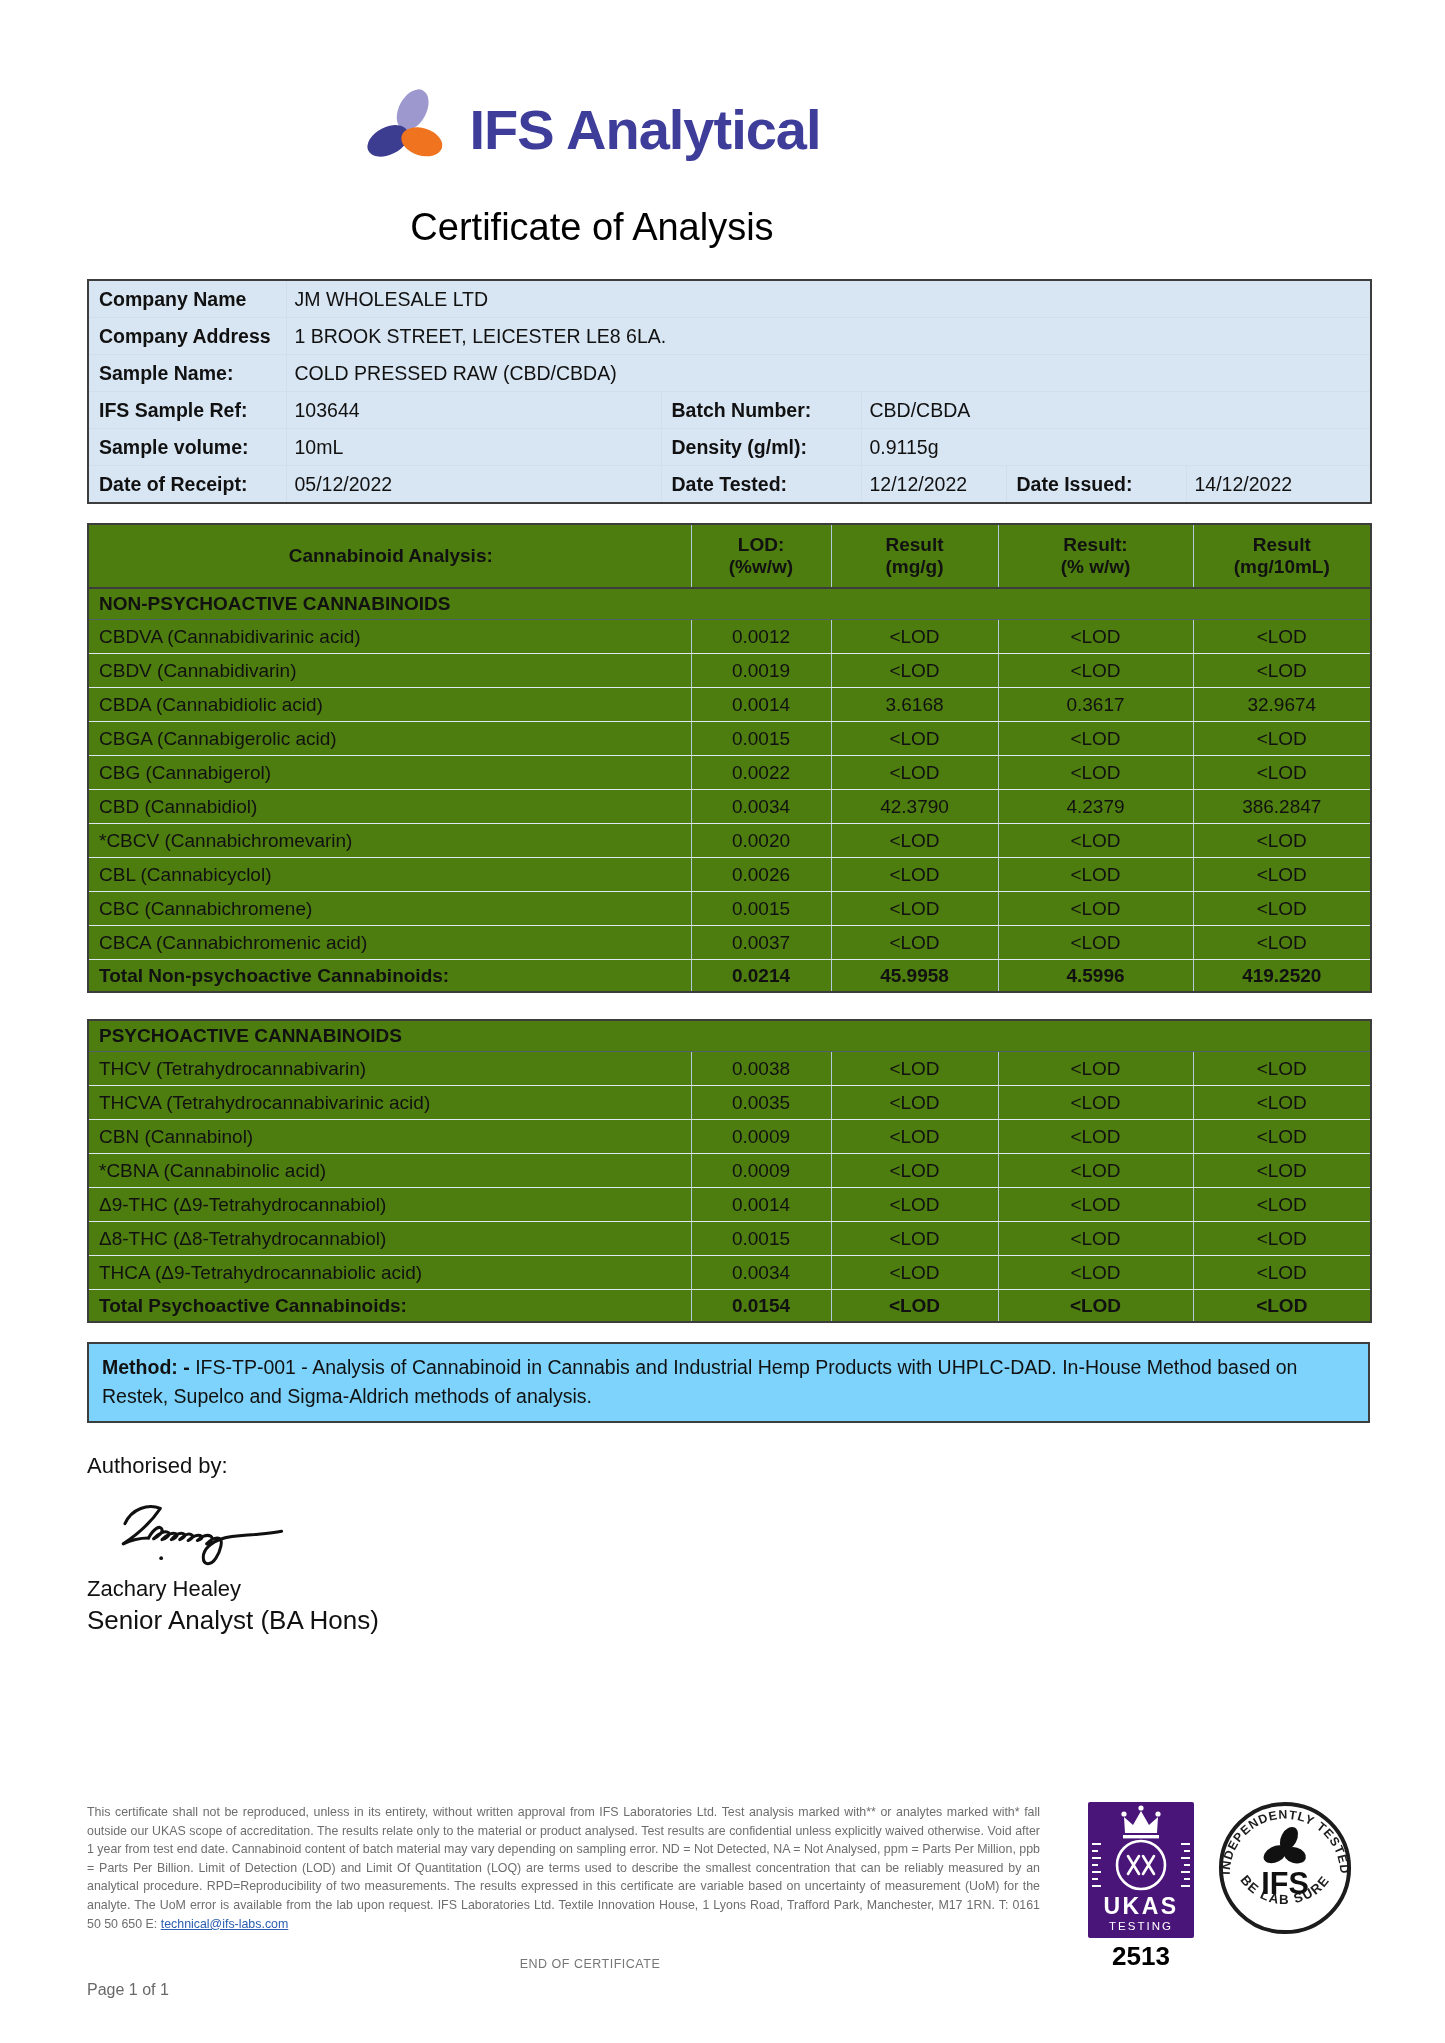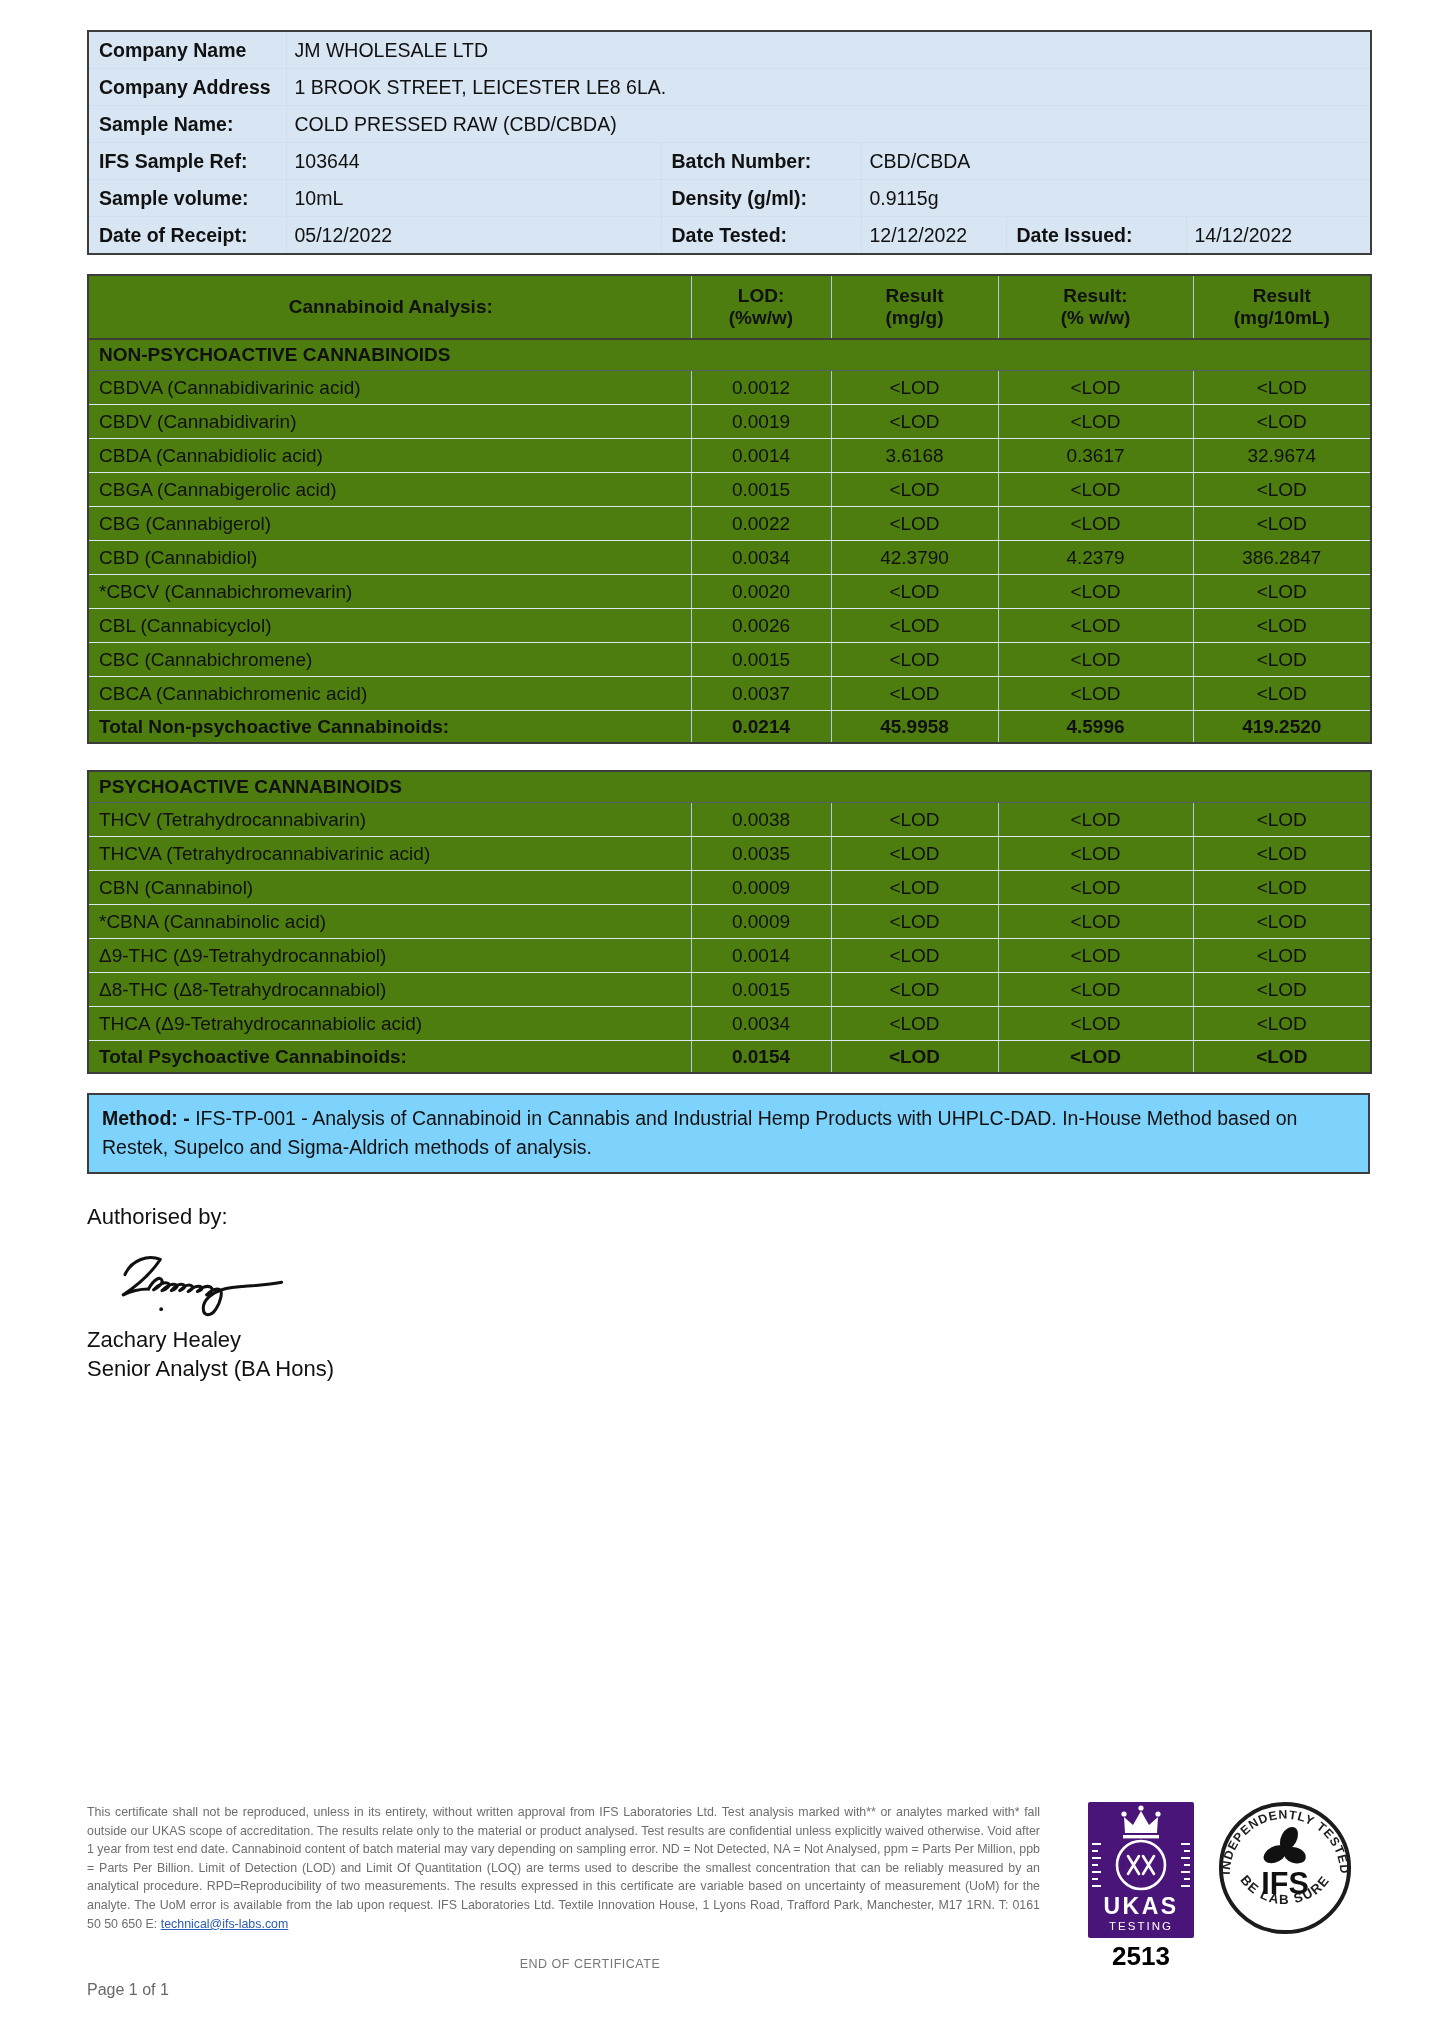--- a/index.html
+++ b/index.html
@@ -33,38 +33,49 @@
   .t1{margin-top:19px;}
   .t2{margin-top:26px;}
   
   .method-box{box-sizing:border-box;width:1283px;margin:19px 0 0 87px;background:#7dd3fc;
               border:2px solid #3d3d3d;padding:9px 13px;font-size:19.5px;line-height:1.5;}
   .method-box b{font-weight:bold;}
   
   .authorised{margin:30px 0 16px 87px;font-size:22px;}
   .sig-svg{margin:2px 0 0 95px;display:block;}
   .sig-name{margin:0 0 0 87px;font-size:22px;line-height:1.25;}
-  .sig-role{margin:2px 0 0 87px;font-size:22px;line-height:1.25;}
+  .sig-role{margin:2px 0 0 87px;font-size:26px;line-height:1.25;}
   
   .disclaimer{position:absolute;left:87px;top:1803px;width:953px;font-size:12.4px;line-height:1.5;
               color:#6e6e6e;text-align:justify;}
   .email-link{color:#2a5db0;text-decoration:underline;cursor:pointer;}
   .ukas-wrap{position:absolute;left:1088px;top:1802px;width:106px;}
   .ukas-number{position:absolute;left:1088px;top:1941px;width:106px;text-align:center;
                font-size:26px;font-weight:bold;color:#000;}
   .seal-wrap{position:absolute;left:1216px;top:1799px;}
   .end-cert{position:absolute;left:400px;top:1957px;width:380px;text-align:center;
             font-size:12.5px;color:#767676;letter-spacing:.5px;}
   .page-num{position:absolute;left:87px;top:1981px;font-size:16px;color:#686868;}
 </style>
 </head>
 <body>
 
 <div class="page">
 
+  <div class="header-wrap">
+    <div class="brand-row">
+      <svg class="brand-logo" width="92" height="86" viewBox="0 0 100 94">
+        <ellipse cx="54" cy="26" rx="15" ry="24" fill="#9d99cf" transform="rotate(28 54 26)"></ellipse>
+        <ellipse cx="27" cy="60" rx="24" ry="15" fill="#3c3c90" transform="rotate(-27 27 60)"></ellipse>
+        <ellipse cx="64" cy="61" rx="23" ry="15" fill="#f0731f" transform="rotate(17 64 61)"></ellipse>
+      </svg>
+      <span class="brand-name">IFS Analytical</span>
+    </div>
+    <div class="doc-title">Certificate of Analysis</div>
+  </div>
 
   <table class="info-table">
     <colgroup>
         <col style="width:198px">
         <col style="width:375px">
         <col style="width:200px">
         <col style="width:145px">
         <col style="width:180px">
         <col style="width:185px">
       </colgroup>

